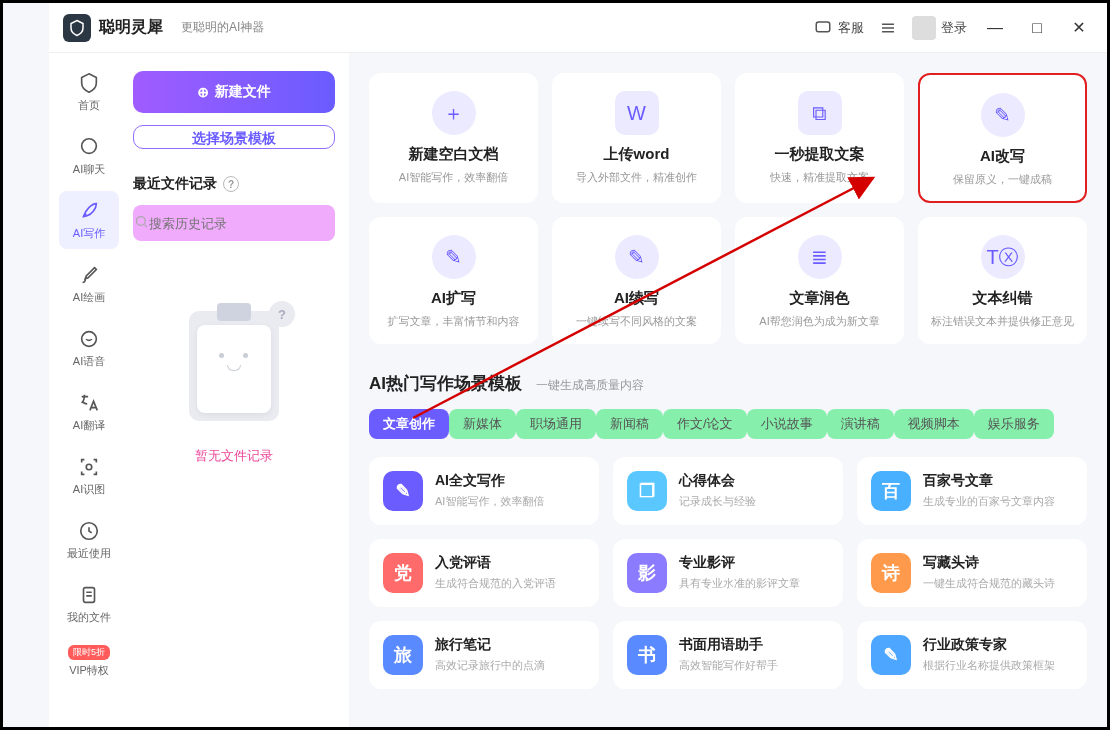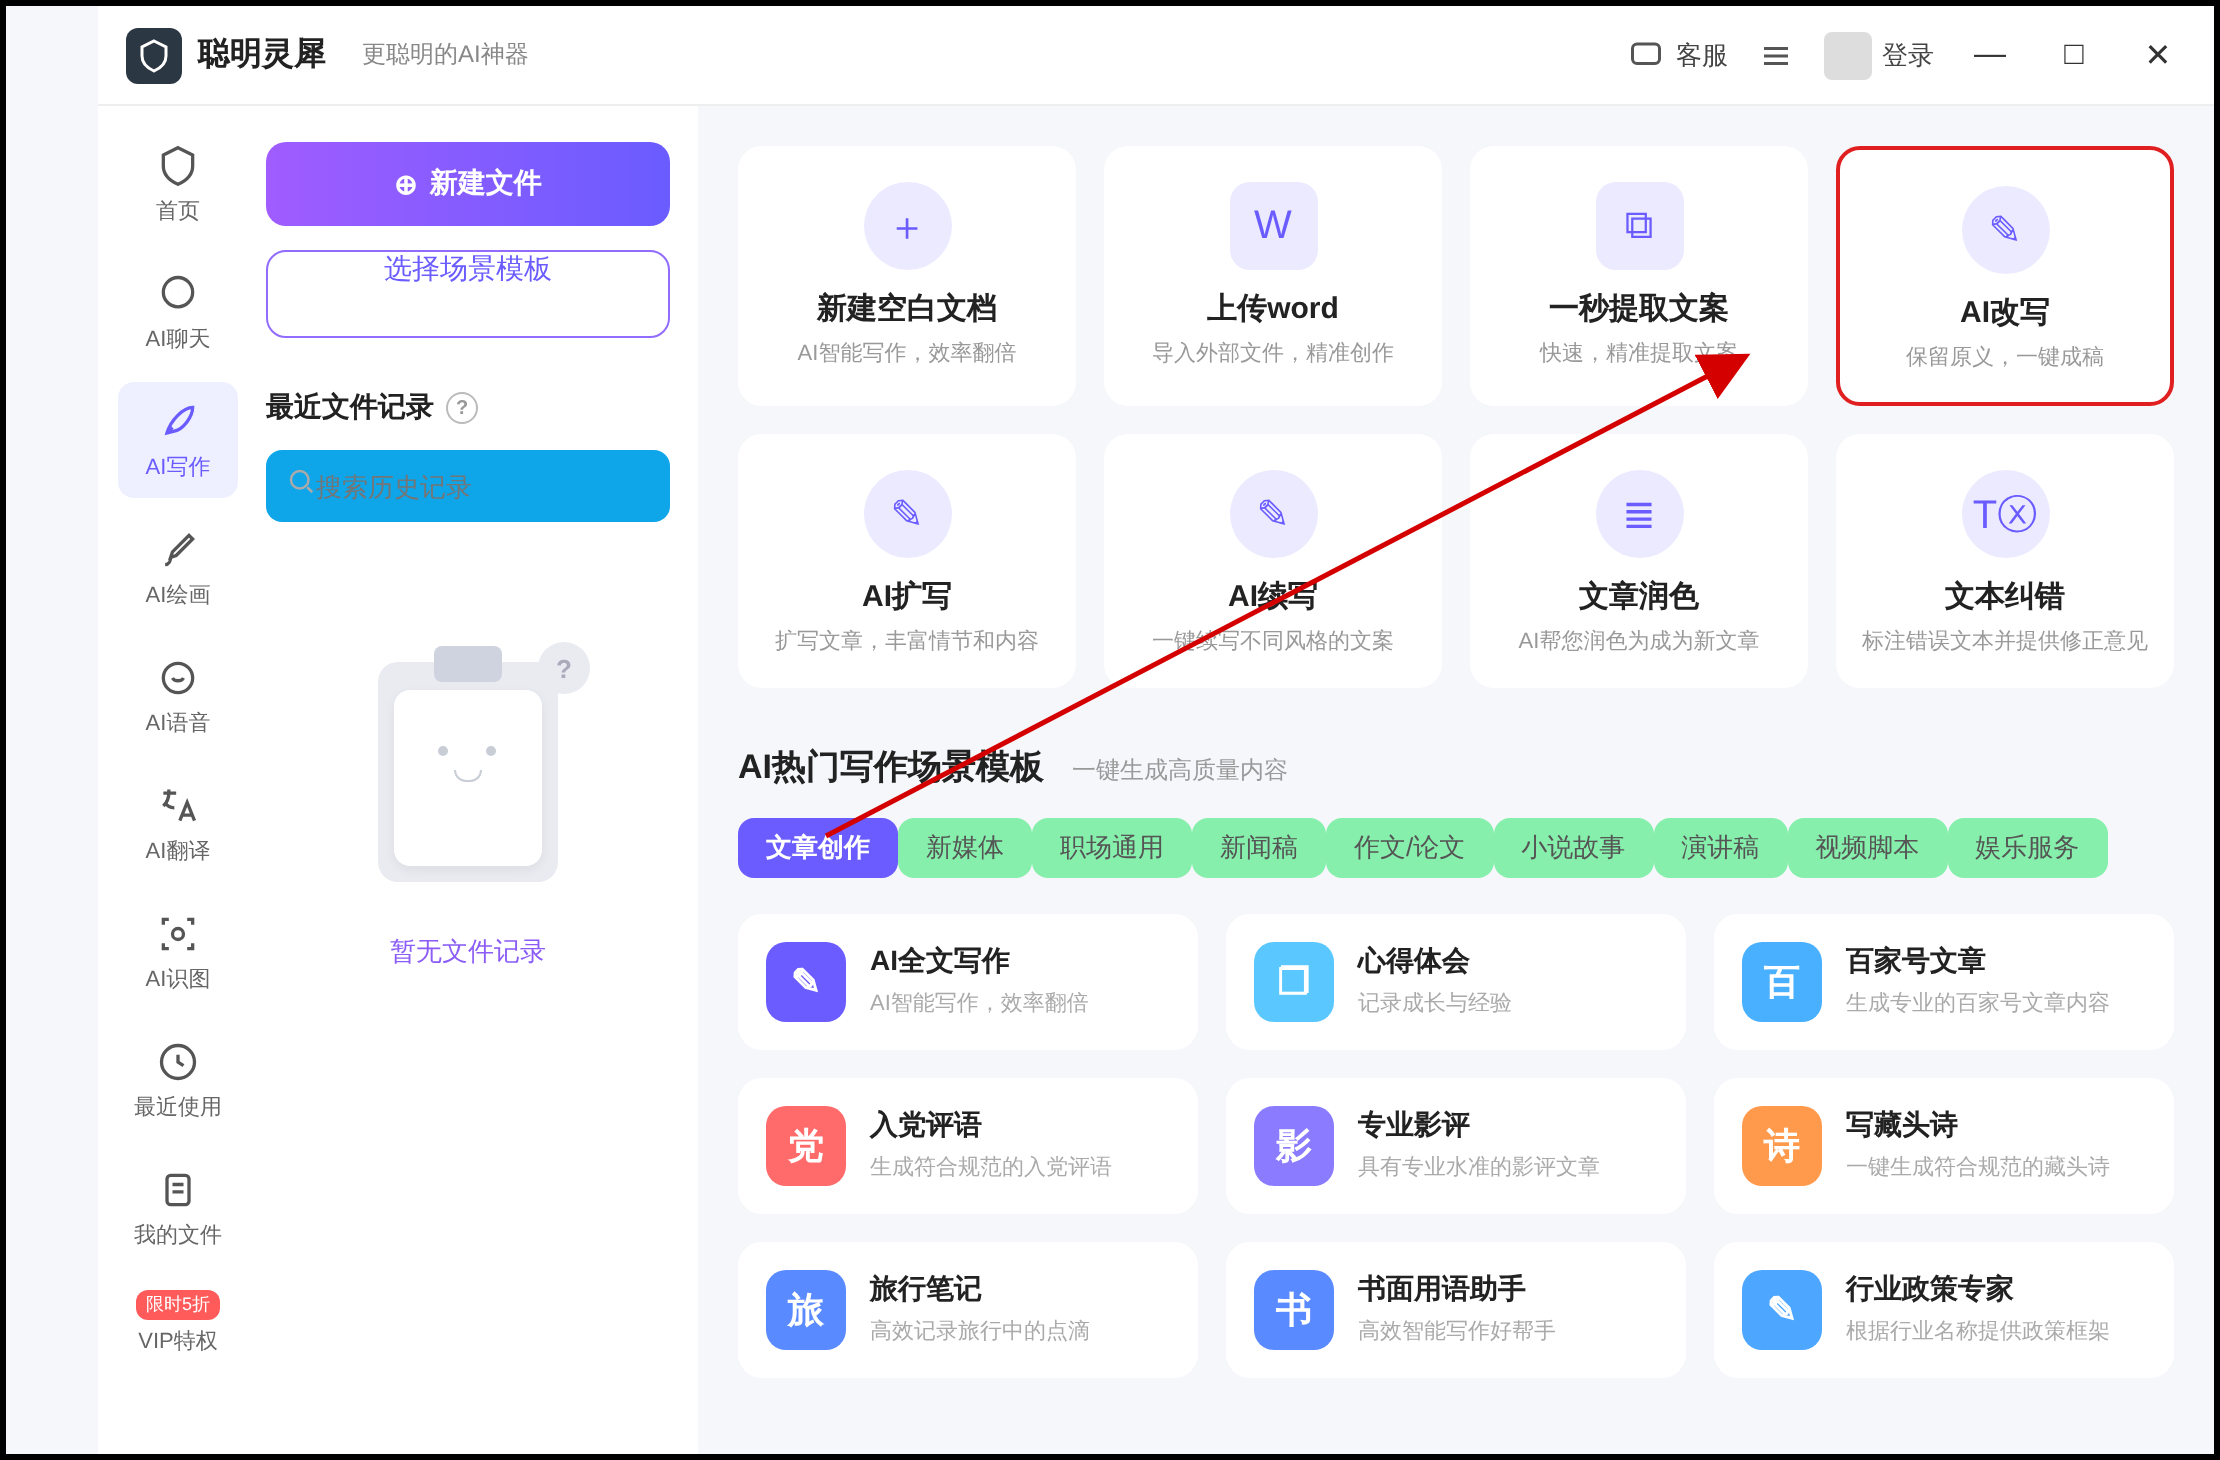--- a/index.html
+++ b/index.html
@@ -27,33 +27,33 @@
 .side-item.active { background:#eef0ff; }
 .side-item.active .side-label { color:#6a5cff; }
 .side-item.active .side-ico { color:#6a5cff; }
 .side-ico { width:24px; height:24px; color:#555; display:flex; align-items:center; justify-content:center; }
 .side-label { font-size:11px; color:#666; }
 .side-badge { font-size:9px; background:#ff5b5b; color:#fff; border-radius:6px; padding:1px 5px; margin-top:-2px; }
 
 
 .left-panel { width:230px; background:#fff; padding:18px 14px; display:flex; flex-direction:column; }
 .btn-primary { height:42px; border-radius:10px; background:linear-gradient(90deg,#a05cff,#6a5cff); color:#fff; font-size:14px; font-weight:700; display:flex; align-items:center; justify-content:center; gap:6px; cursor:pointer; }
-.btn-outline { height:44px; border-radius:10px; border:1.5px solid #916cff; color:#6a5cff; font-size:14px; font-weight:400; display:flex; align-items:flex-start; justify-content:center; margin-top:12px; cursor:pointer; }
+.btn-outline { height:24px; border-radius:10px; border:1.5px solid #916cff; color:#6a5cff; font-size:14px; font-weight:700; display:flex; align-items:flex-end; justify-content:center; margin-top:12px; cursor:pointer; }
 .recent-head { margin-top:26px; display:flex; align-items:center; gap:6px; font-size:14px; font-weight:700; color:#222; }
 .help-circle { width:16px; height:16px; border:1.5px solid #bbb; border-radius:50%; font-size:10px; color:#999; display:flex; align-items:center; justify-content:center; }
-.search-box { margin-top:12px; height:36px; background:#0ea5e9; border-radius:8px; display:flex; align-items:center; padding:0 10px; gap:0; }
+.search-box { margin-top:12px; height:36px; background:#f0abfc; border-radius:8px; display:flex; align-items:center; padding:0 10px; gap:0;justify-content:flex-end; }
 .search-box input { border:none; background:transparent; outline:none; font-size:13px; flex:1; color:#333; }
 .empty-wrap { flex:1; display:flex; flex-direction:column; align-items:center; justify-content:flex-start; margin-top:60px; }
 .empty-img { width:110px; height:130px; position:relative; }
 .clipboard-back { width:90px; height:110px; background:#e9ebf1; border-radius:10px; position:absolute; top:10px; left:10px; }
 .clipboard-clip { width:34px; height:18px; background:#cfd3df; border-radius:4px; position:absolute; top:2px; left:38px; }
 .paper { width:74px; height:88px; background:#fff; border-radius:8px; position:absolute; top:24px; left:18px; box-shadow:0 2px 6px rgba(0,0,0,.06); }
 .face-dot { width:5px; height:5px; background:#c9cdd6; border-radius:50%; position:absolute; }
 .bubble-q { width:26px; height:26px; background:#e9ebf1; border-radius:50%; position:absolute; top:0; right:-6px; display:flex; align-items:center; justify-content:center; color:#aab; font-size:13px; font-weight:700; }
-.empty-text { margin-top:16px; font-size:13px; color:#8b5cf6; }
+.empty-text { margin-top:16px; font-size:13px; color:#ec4899; }
 
 
 .main { flex:1; padding:20px 20px 10px 20px; overflow:auto; }
 .tile-grid { display:grid; grid-template-columns:repeat(4,1fr); gap:14px; }
 .tile { background:#fff; border-radius:12px; padding:18px 10px 14px 10px; display:flex; flex-direction:column; align-items:center; text-align:center; cursor:pointer; position:relative; }
 .tile.highlight { border:2px solid #e02020; }
 .tile-icon { width:44px; height:44px; border-radius:50%; background:#eceaff; display:flex; align-items:center; justify-content:center; color:#6a5cff; margin-bottom:10px; font-size:20px; }
 .tile-icon.sq { border-radius:10px; }
 .tile-title { font-size:15px; font-weight:700; color:#222; }
 .tile-sub { font-size:11px; color:#999; margin-top:6px; line-height:1.4; }

